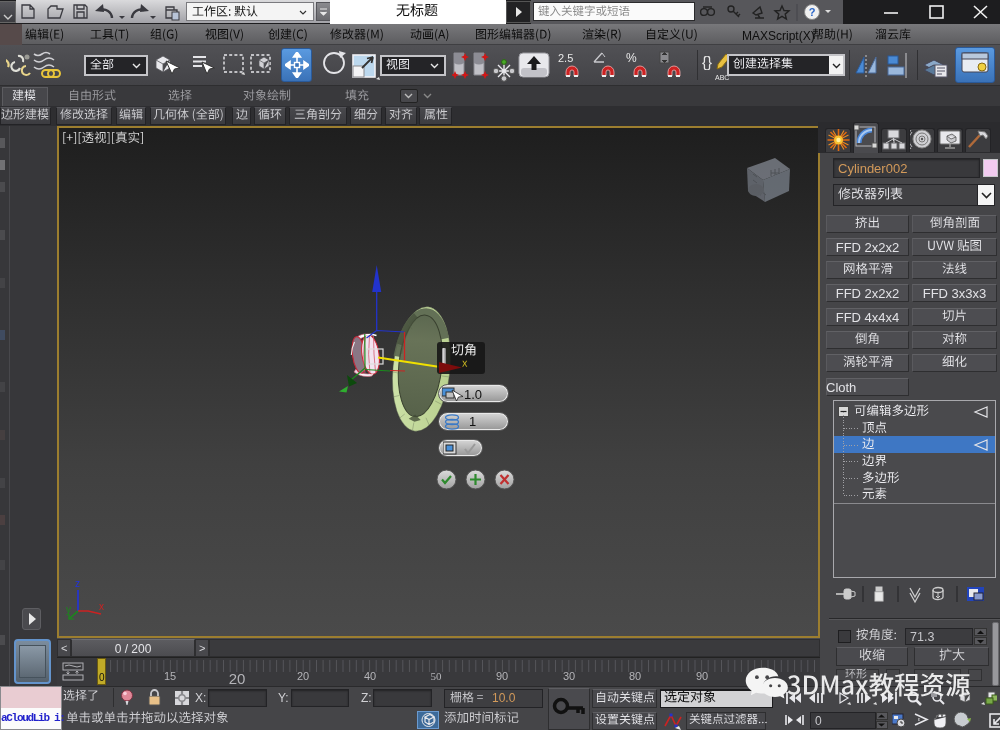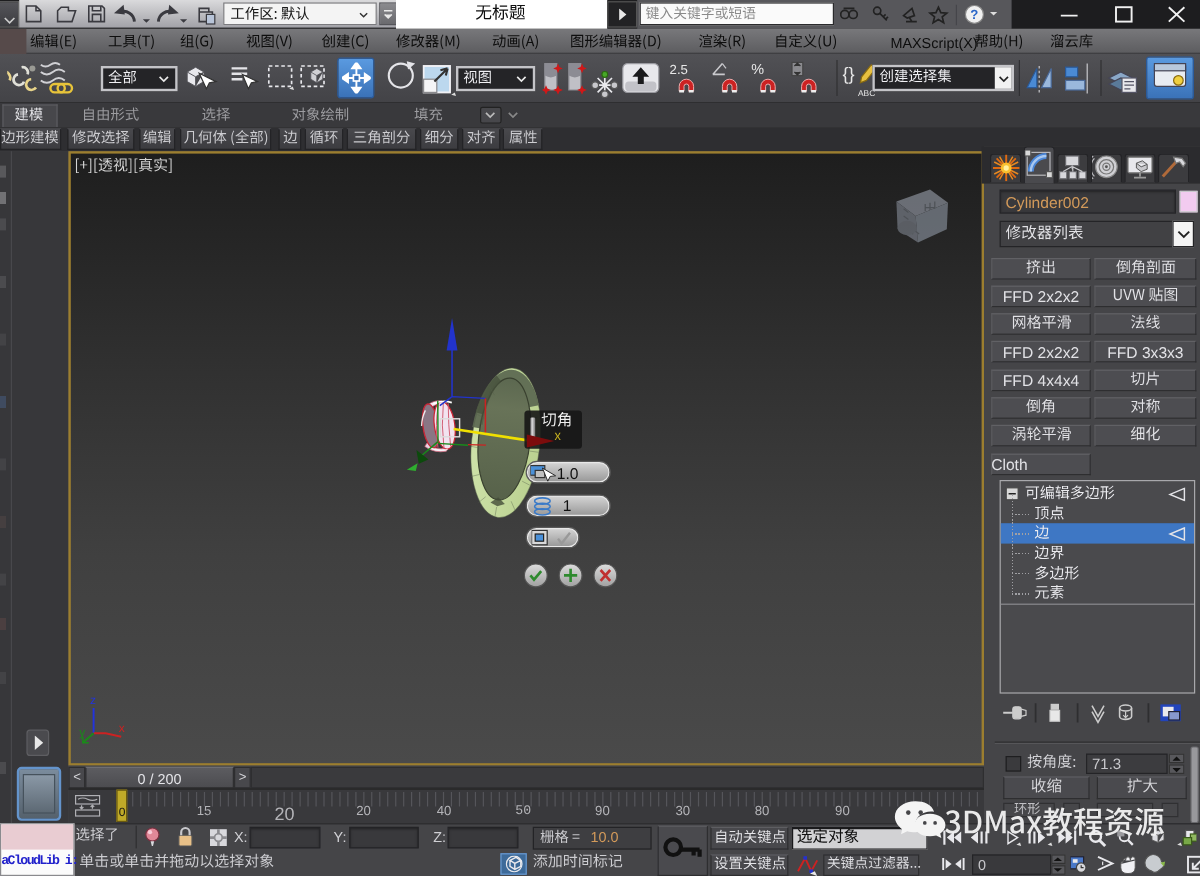--- a/index.html
+++ b/index.html
@@ -790,21 +790,21 @@
       <line x1="730.9" y1="2" x2="730.9" y2="14" stroke="#55555a" stroke-width="1"></line>
       <line x1="737.6" y1="2" x2="737.6" y2="14" stroke="#55555a" stroke-width="1"></line>
       <line x1="744.2" y1="2" x2="744.2" y2="14" stroke="#55555a" stroke-width="1"></line>
       <line x1="750.8" y1="2" x2="750.8" y2="14" stroke="#55555a" stroke-width="1"></line>
       <line x1="757.5" y1="2" x2="757.5" y2="14" stroke="#55555a" stroke-width="1"></line>
     </svg>
     <div style="position:absolute;left:0px;top:670px;font-size:11px;color:#b4b4b8;font-family:'Liberation Sans',sans-serif;white-space:nowrap;left:155px;width:30px;text-align:center">15</div>
     <div style="position:absolute;left:0px;top:670px;font-size:15px;color:#b4b4b8;font-family:'Liberation Sans',sans-serif;white-space:nowrap;left:222px;width:30px;text-align:center">20</div>
     <div style="position:absolute;left:0px;top:670px;font-size:11px;color:#b4b4b8;font-family:'Liberation Sans',sans-serif;white-space:nowrap;left:288px;width:30px;text-align:center">20</div>
     <div style="position:absolute;left:0px;top:670px;font-size:11px;color:#b4b4b8;font-family:'Liberation Sans',sans-serif;white-space:nowrap;left:355px;width:30px;text-align:center">40</div>
-    <div style="position:absolute;left:0px;top:670px;font-size:11px;color:#b4b4b8;font-family:Liberation Mono, monospace;white-space:nowrap;left:421px;width:30px;text-align:center">50</div>
+    <div style="position:absolute;left:0px;top:670px;font-size:11px;color:#b4b4b8;font-family:Liberation Serif, serif;white-space:nowrap;left:421px;width:30px;text-align:center">50</div>
     <div style="position:absolute;left:0px;top:670px;font-size:11px;color:#b4b4b8;font-family:'Liberation Sans',sans-serif;white-space:nowrap;left:487px;width:30px;text-align:center">90</div>
     <div style="position:absolute;left:0px;top:670px;font-size:11px;color:#b4b4b8;font-family:'Liberation Sans',sans-serif;white-space:nowrap;left:554px;width:30px;text-align:center">30</div>
     <div style="position:absolute;left:0px;top:670px;font-size:11px;color:#b4b4b8;font-family:'Liberation Sans',sans-serif;white-space:nowrap;left:620px;width:30px;text-align:center">80</div>
     <div style="position:absolute;left:0px;top:670px;font-size:11px;color:#b4b4b8;font-family:'Liberation Sans',sans-serif;white-space:nowrap;left:687px;width:30px;text-align:center">90</div>
     <svg class="abs" style="left:62px;top:662px" width="22" height="20">
 <rect x="1" y="1" width="20" height="7" fill="none" stroke="#b0b0b4"></rect>
       <path d="M3 4 q4 -2 8 0 q4 2 8 0" stroke="#b0b0b4" fill="none"></path>
 <rect x="1" y="13" width="20" height="5" fill="none" stroke="#b0b0b4"></rect>
       <path d="M6 9 v3 M4.5 10.5 l1.5 1.5 1.5 -1.5 M15 12 v-3 M13.5 10.5 l1.5 -1.5 1.5 1.5" stroke="#b0b0b4" fill="none"></path>
 </svg>

